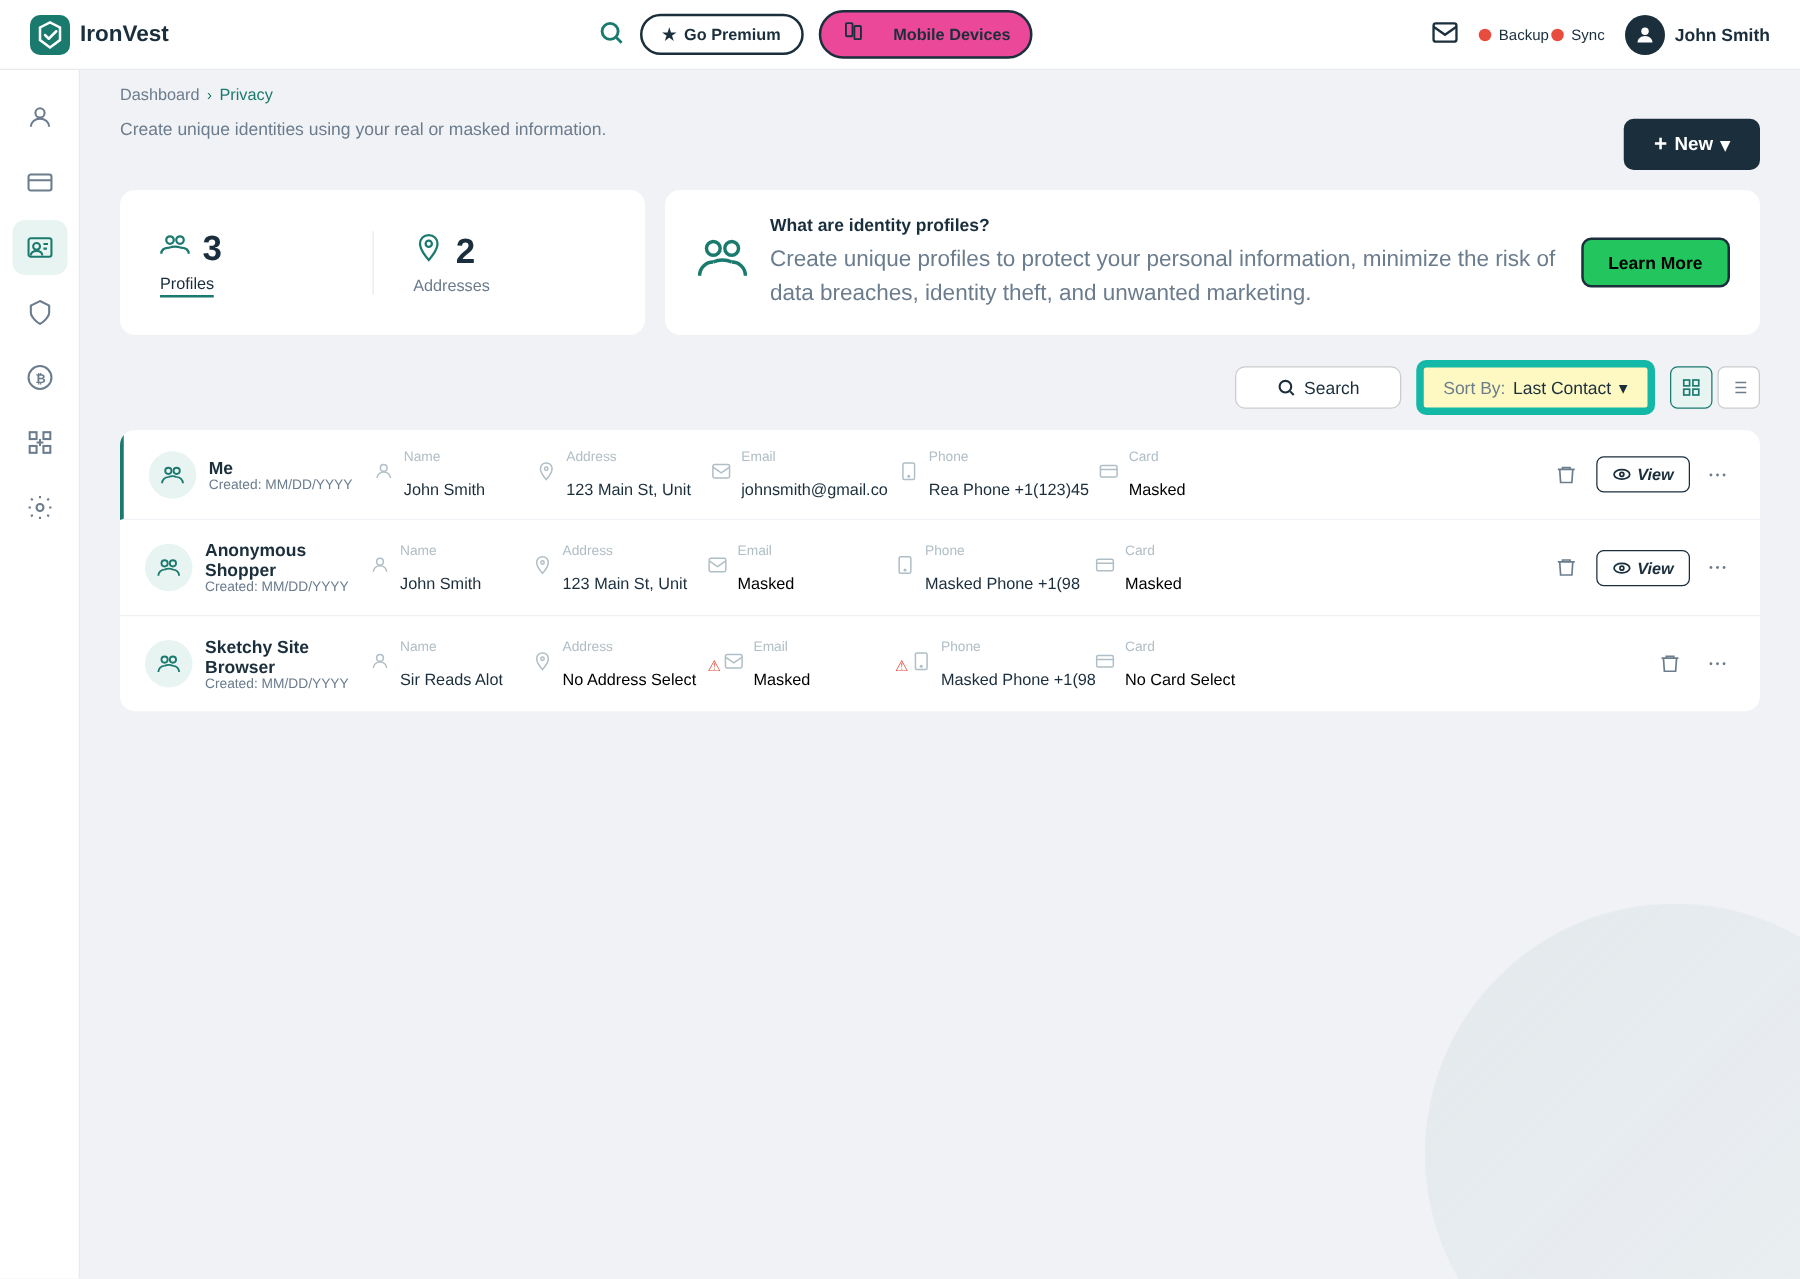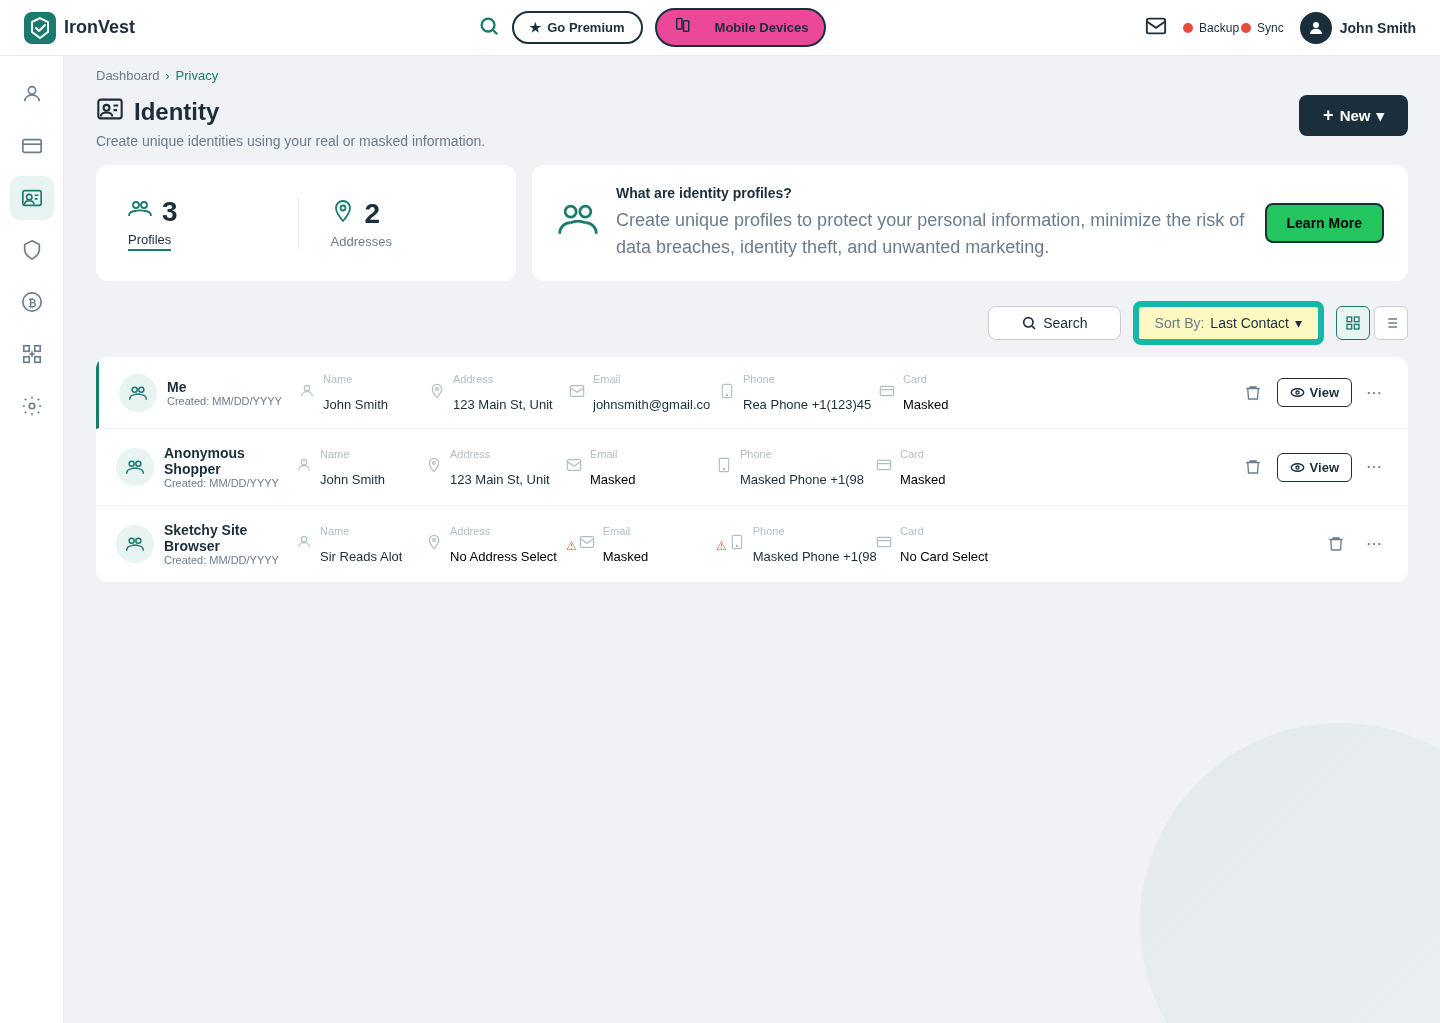--- a/index.html
+++ b/index.html
@@ -137,21 +137,21 @@
     .field-label { font-size: 11px; color: #b0bec5; }
     .field-value { font-size: 13px; color: #1a2e3b; white-space: nowrap; overflow: hidden; text-overflow: ellipsis; }
     .field-masked { font-size: 13px; color: #000000; }
 
     .field-group { display: flex; flex-direction: column; gap: 12px; justify-content: space-between; }
 
     .profile-actions { display: flex; align-items: center; gap: 8px; margin-left: auto; flex-shrink: 0; }
     .action-btn {
       display: flex; align-items: center; gap: 5px; padding: 6px 12px;
       border: 1.5px solid #1a2e3b; border-radius: 6px; background: #fff;
-      font-size: 13px; font-weight: 600; cursor: pointer; color: #1a2e3b;
+      font-size: 13px; font-weight: 600; cursor: pointer; color: #1a2e3b; font-style: italic;
     }
     .icon-btn {
       width: 32px; height: 32px; display: flex; align-items: center; justify-content: center;
       background: none; border: none; cursor: pointer; color: #6b7c8d; font-size: 18px;
     }
     .more-btn {
       width: 28px; height: 28px; display: flex; align-items: center; justify-content: center;
       background: none; border: none; cursor: pointer; color: #6b7c8d; font-size: 18px;
     }
 
@@ -279,31 +279,20 @@
     <div class="breadcrumb">
       <span class="breadcrumb-dashboard">Dashboard</span>
       <span class="breadcrumb-chevron">›</span>
       <span class="breadcrumb-current">Privacy</span>
     </div>
 
     <div class="content">
 
       <div class="page-header">
         <div class="page-title-group">
-          <div class="page-title">
-            <span>
-              <svg width="28" height="28" viewBox="0 0 24 24" fill="none" stroke="#1a2e3b" stroke-width="1.8">
-                <rect x="2" y="4" width="20" height="16" rx="2"></rect>
-                <circle cx="9" cy="11" r="2.5"></circle>
-                <path d="M15 9h4M15 13h3"></path>
-                <path d="M4 18.5c0-2 2-3.5 5-3.5s5 1.5 5 3.5"></path>
-              </svg>
-            </span>
-            <span>Identity</span>
-          </div>
           <div class="page-subtitle">Create unique identities using your real or masked information.</div>
         </div>
         <button class="new-btn">
           <span style="font-size:18px;">+</span>
           <span>New</span>
           <span>▾</span>
         </button>
       </div>
 
       <div class="stats-row">

